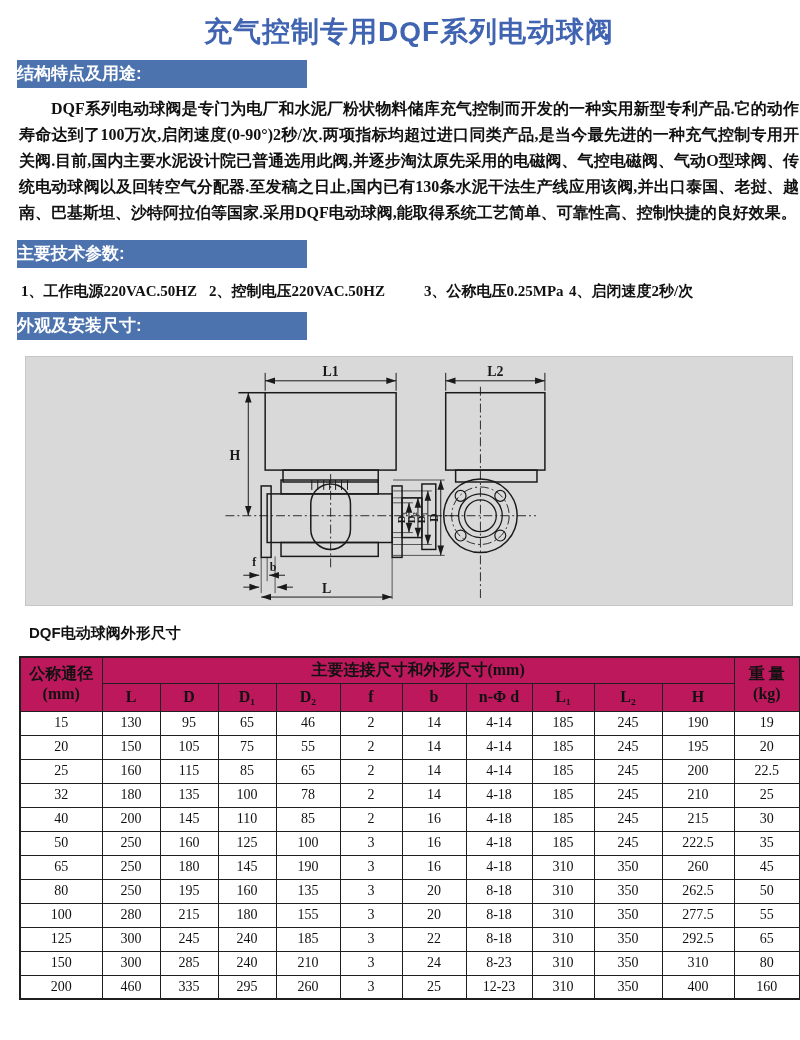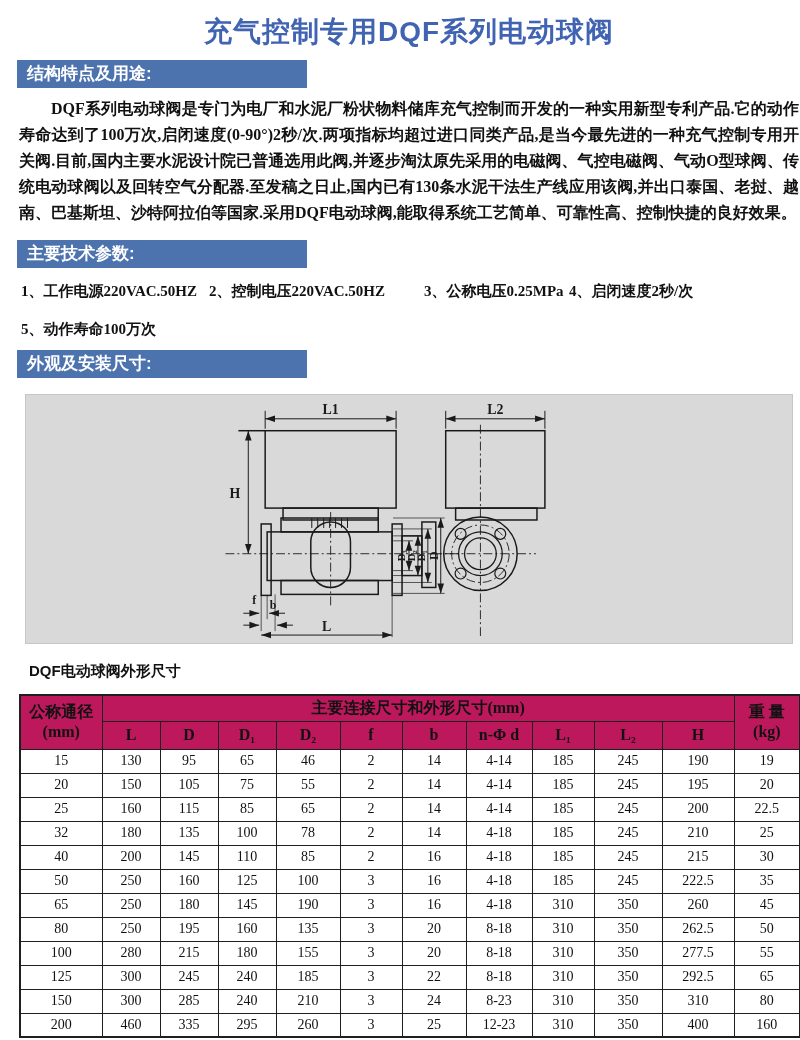--- a/index.html
+++ b/index.html
@@ -26,21 +26,21 @@
   }
   .section-bar {
     margin:8px 0 0 8px;
     width:290px; height:28px;
     background:#4c73ae;
     color:#ffffff;
     font-family:"Liberation Sans", sans-serif;
     font-size:17px;
     font-weight:bold;
     line-height:28px;
-    padding-left:10px;
+    padding-left:0;
   }
   .bar2 { margin-top:14px; }
   .bar3 { margin-top:10px; }
   .body-text {
     margin:8px 10px 0 10px;
     font-size:16px;
     font-weight:bold;
     line-height:26px;
     text-align:justify;
     text-indent:2em;
@@ -117,21 +117,20 @@
 
   <div class="section-bar bar2">
     <span>主要技术参数:</span>
   </div>
 
   <div class="param-grid">
     <span>1、工作电源220VAC.50HZ</span>
     <span>2、控制电压220VAC.50HZ</span>
     <span>3、公称电压0.25MPa</span>
     <span>4、启闭速度2秒/次</span>
-    <span>5、动作寿命100万次</span>
   </div>
 
   <div class="section-bar bar3">
     <span>外观及安装尺寸:</span>
   </div>
 
   <div class="drawing">
     <svg viewBox="0 0 768 250" width="766" height="248">
       <defs>
         <marker id="arw" viewBox="0 0 10 8" refX="9.5" refY="4" markerWidth="11" markerHeight="9" orient="auto-start-reverse">

